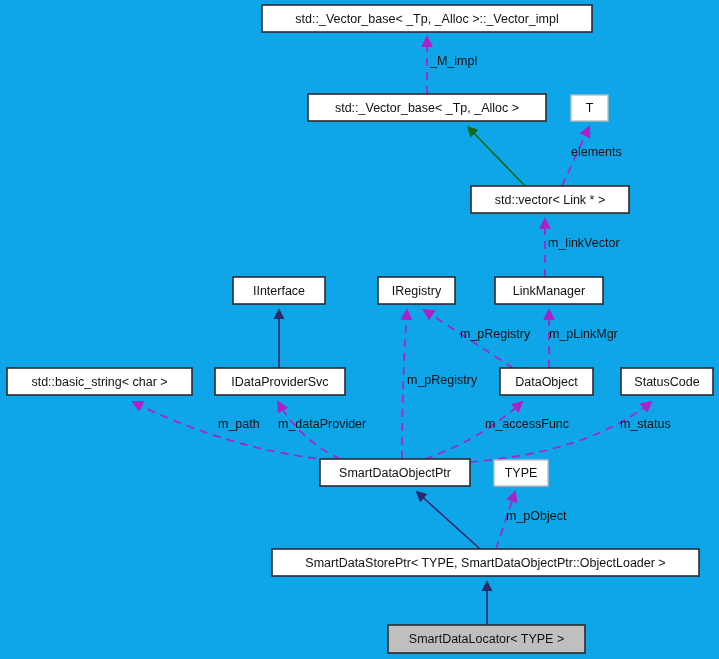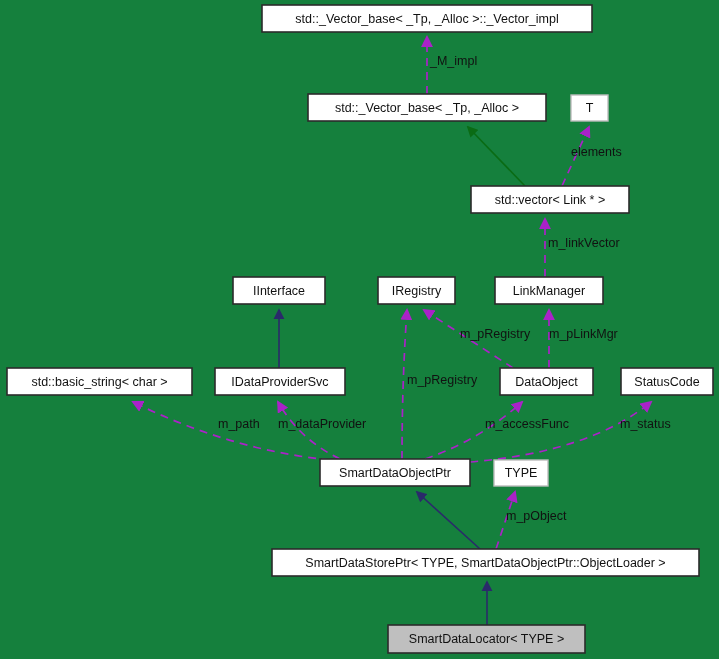--- a/index.html
+++ b/index.html
@@ -7,21 +7,21 @@
     padding: 0;
     background: #ffffff;
   }
   body {
     font-family: "Liberation Sans", sans-serif;
   }
   #diagram-root {
     position: relative;
     width: 719px;
     height: 659px;
-    background: #15803d;
+    background: #0ea5e9;
     overflow: hidden;
   }
   svg.diagram {
     display: block;
     width: 719px;
     height: 659px;
   }
   .node-box {
     fill: #ffffff;
     stroke: #2b2b2b;

